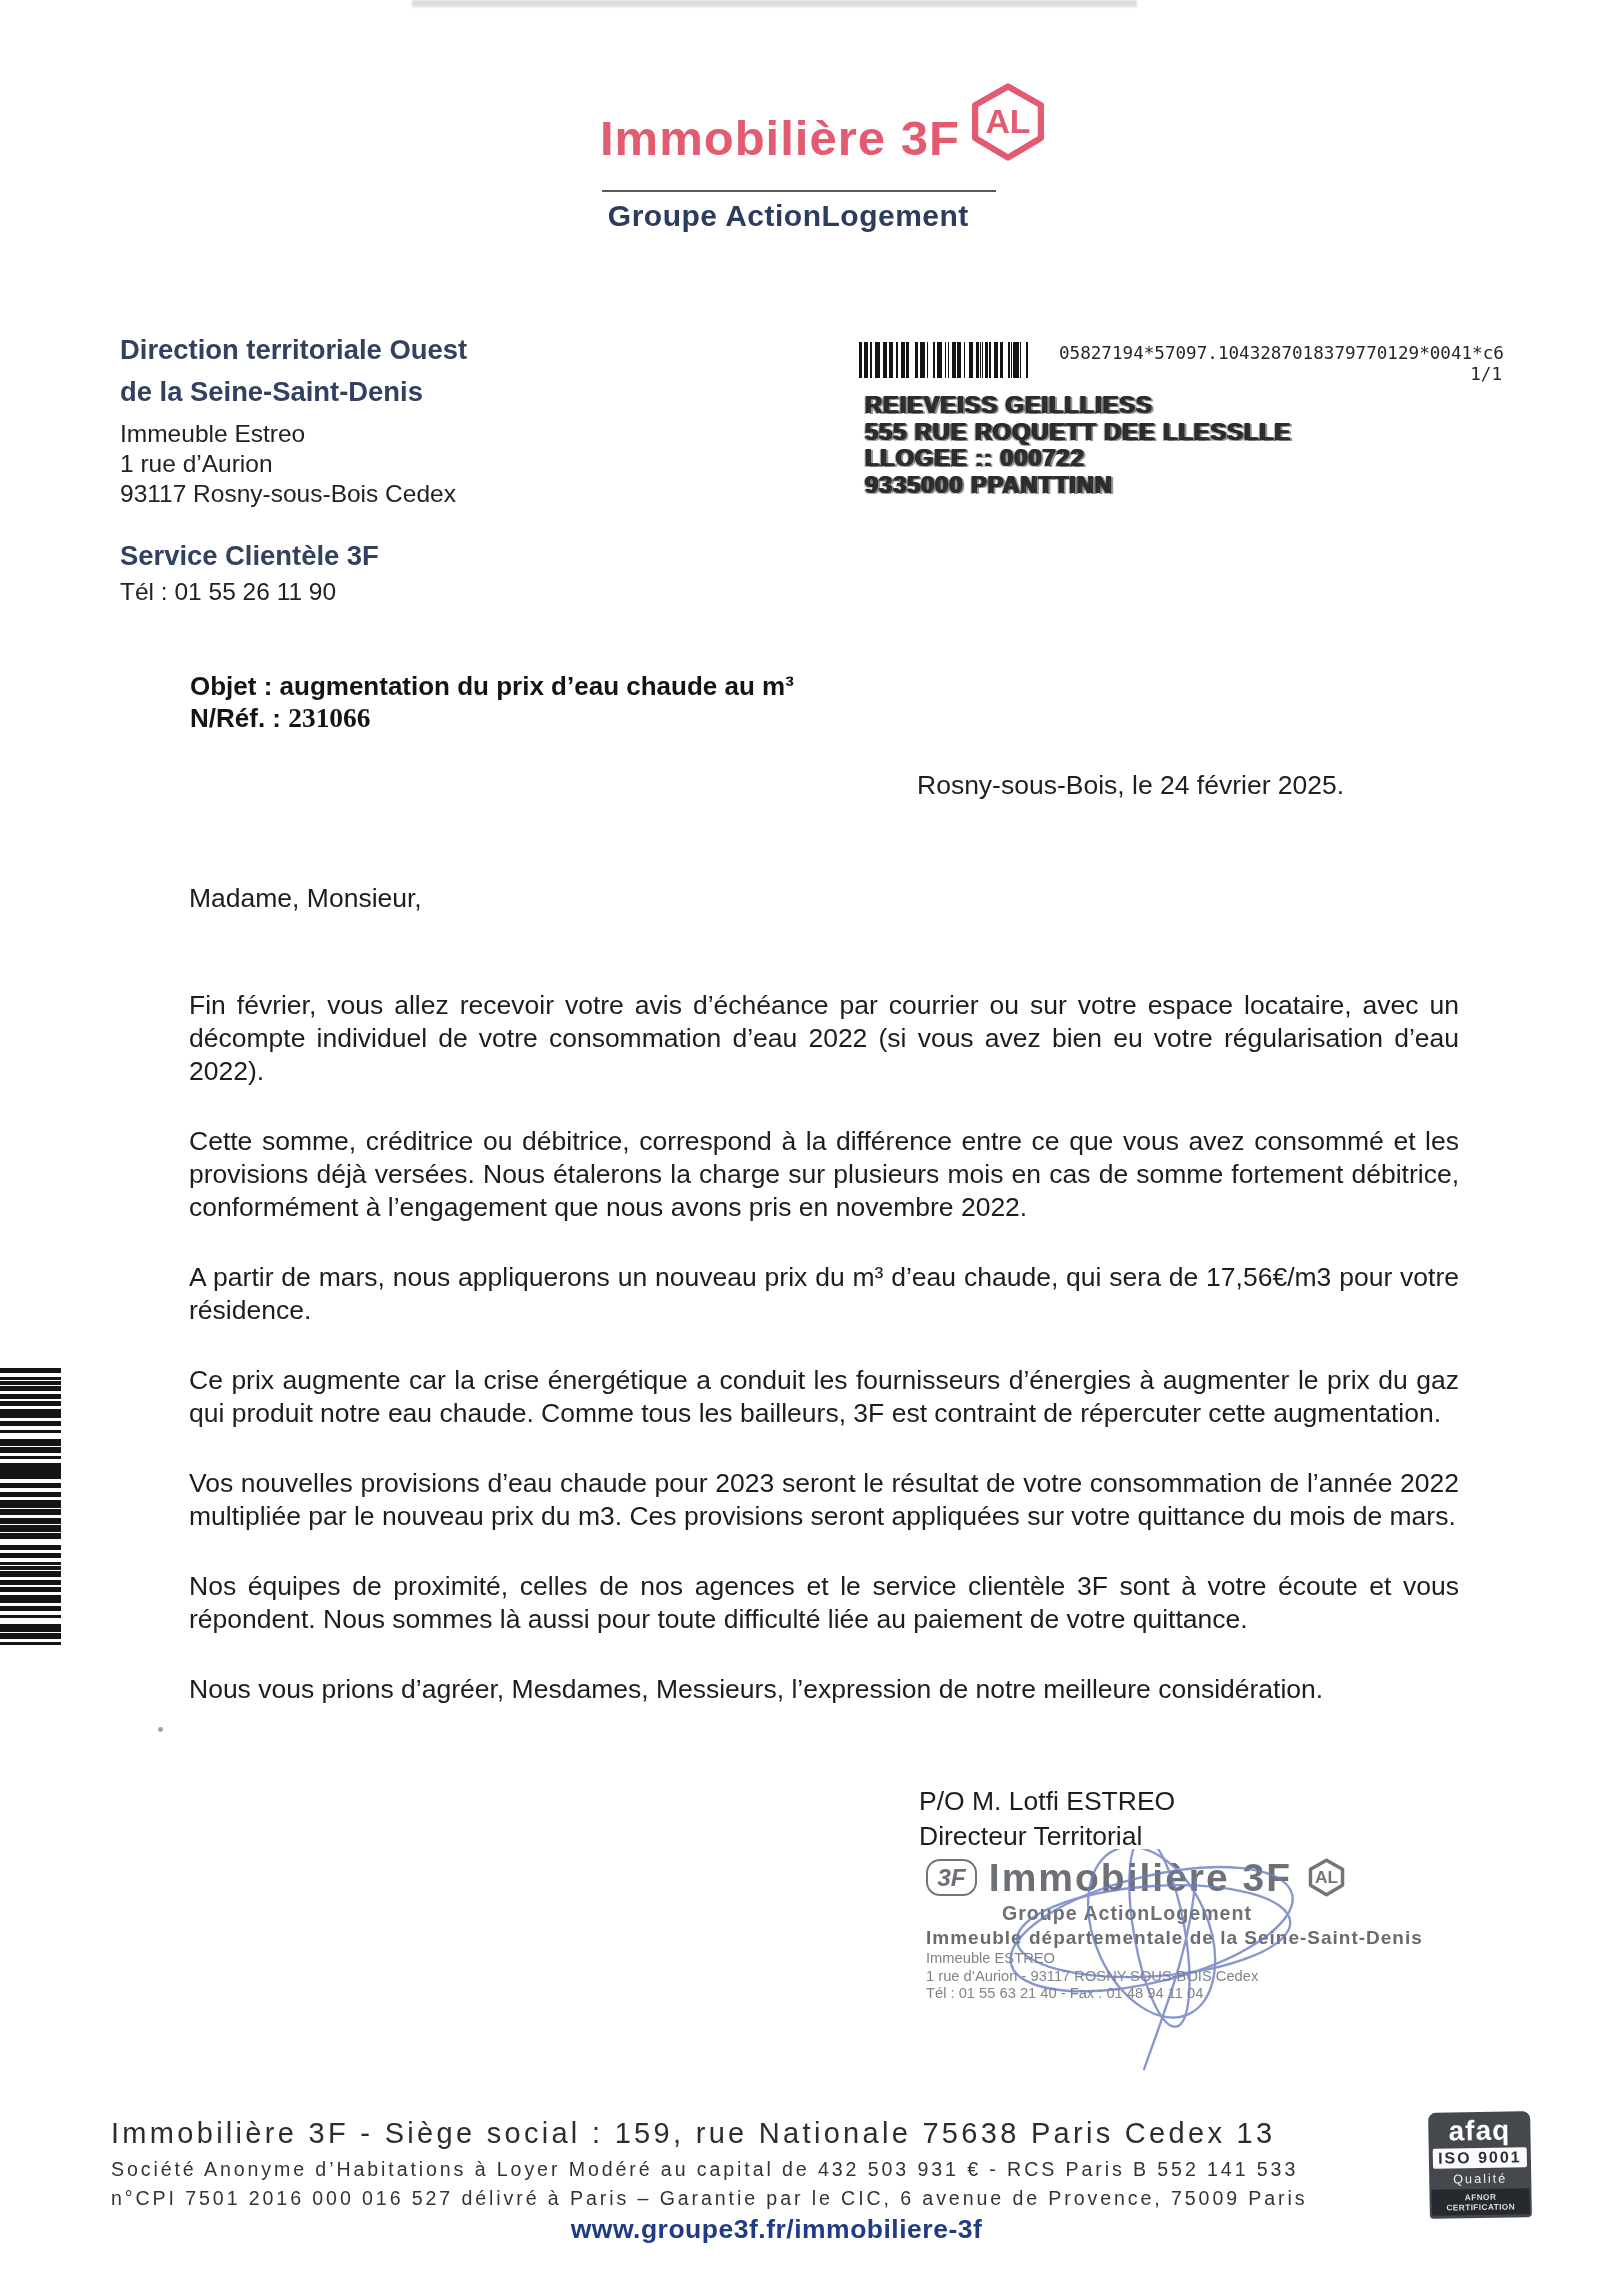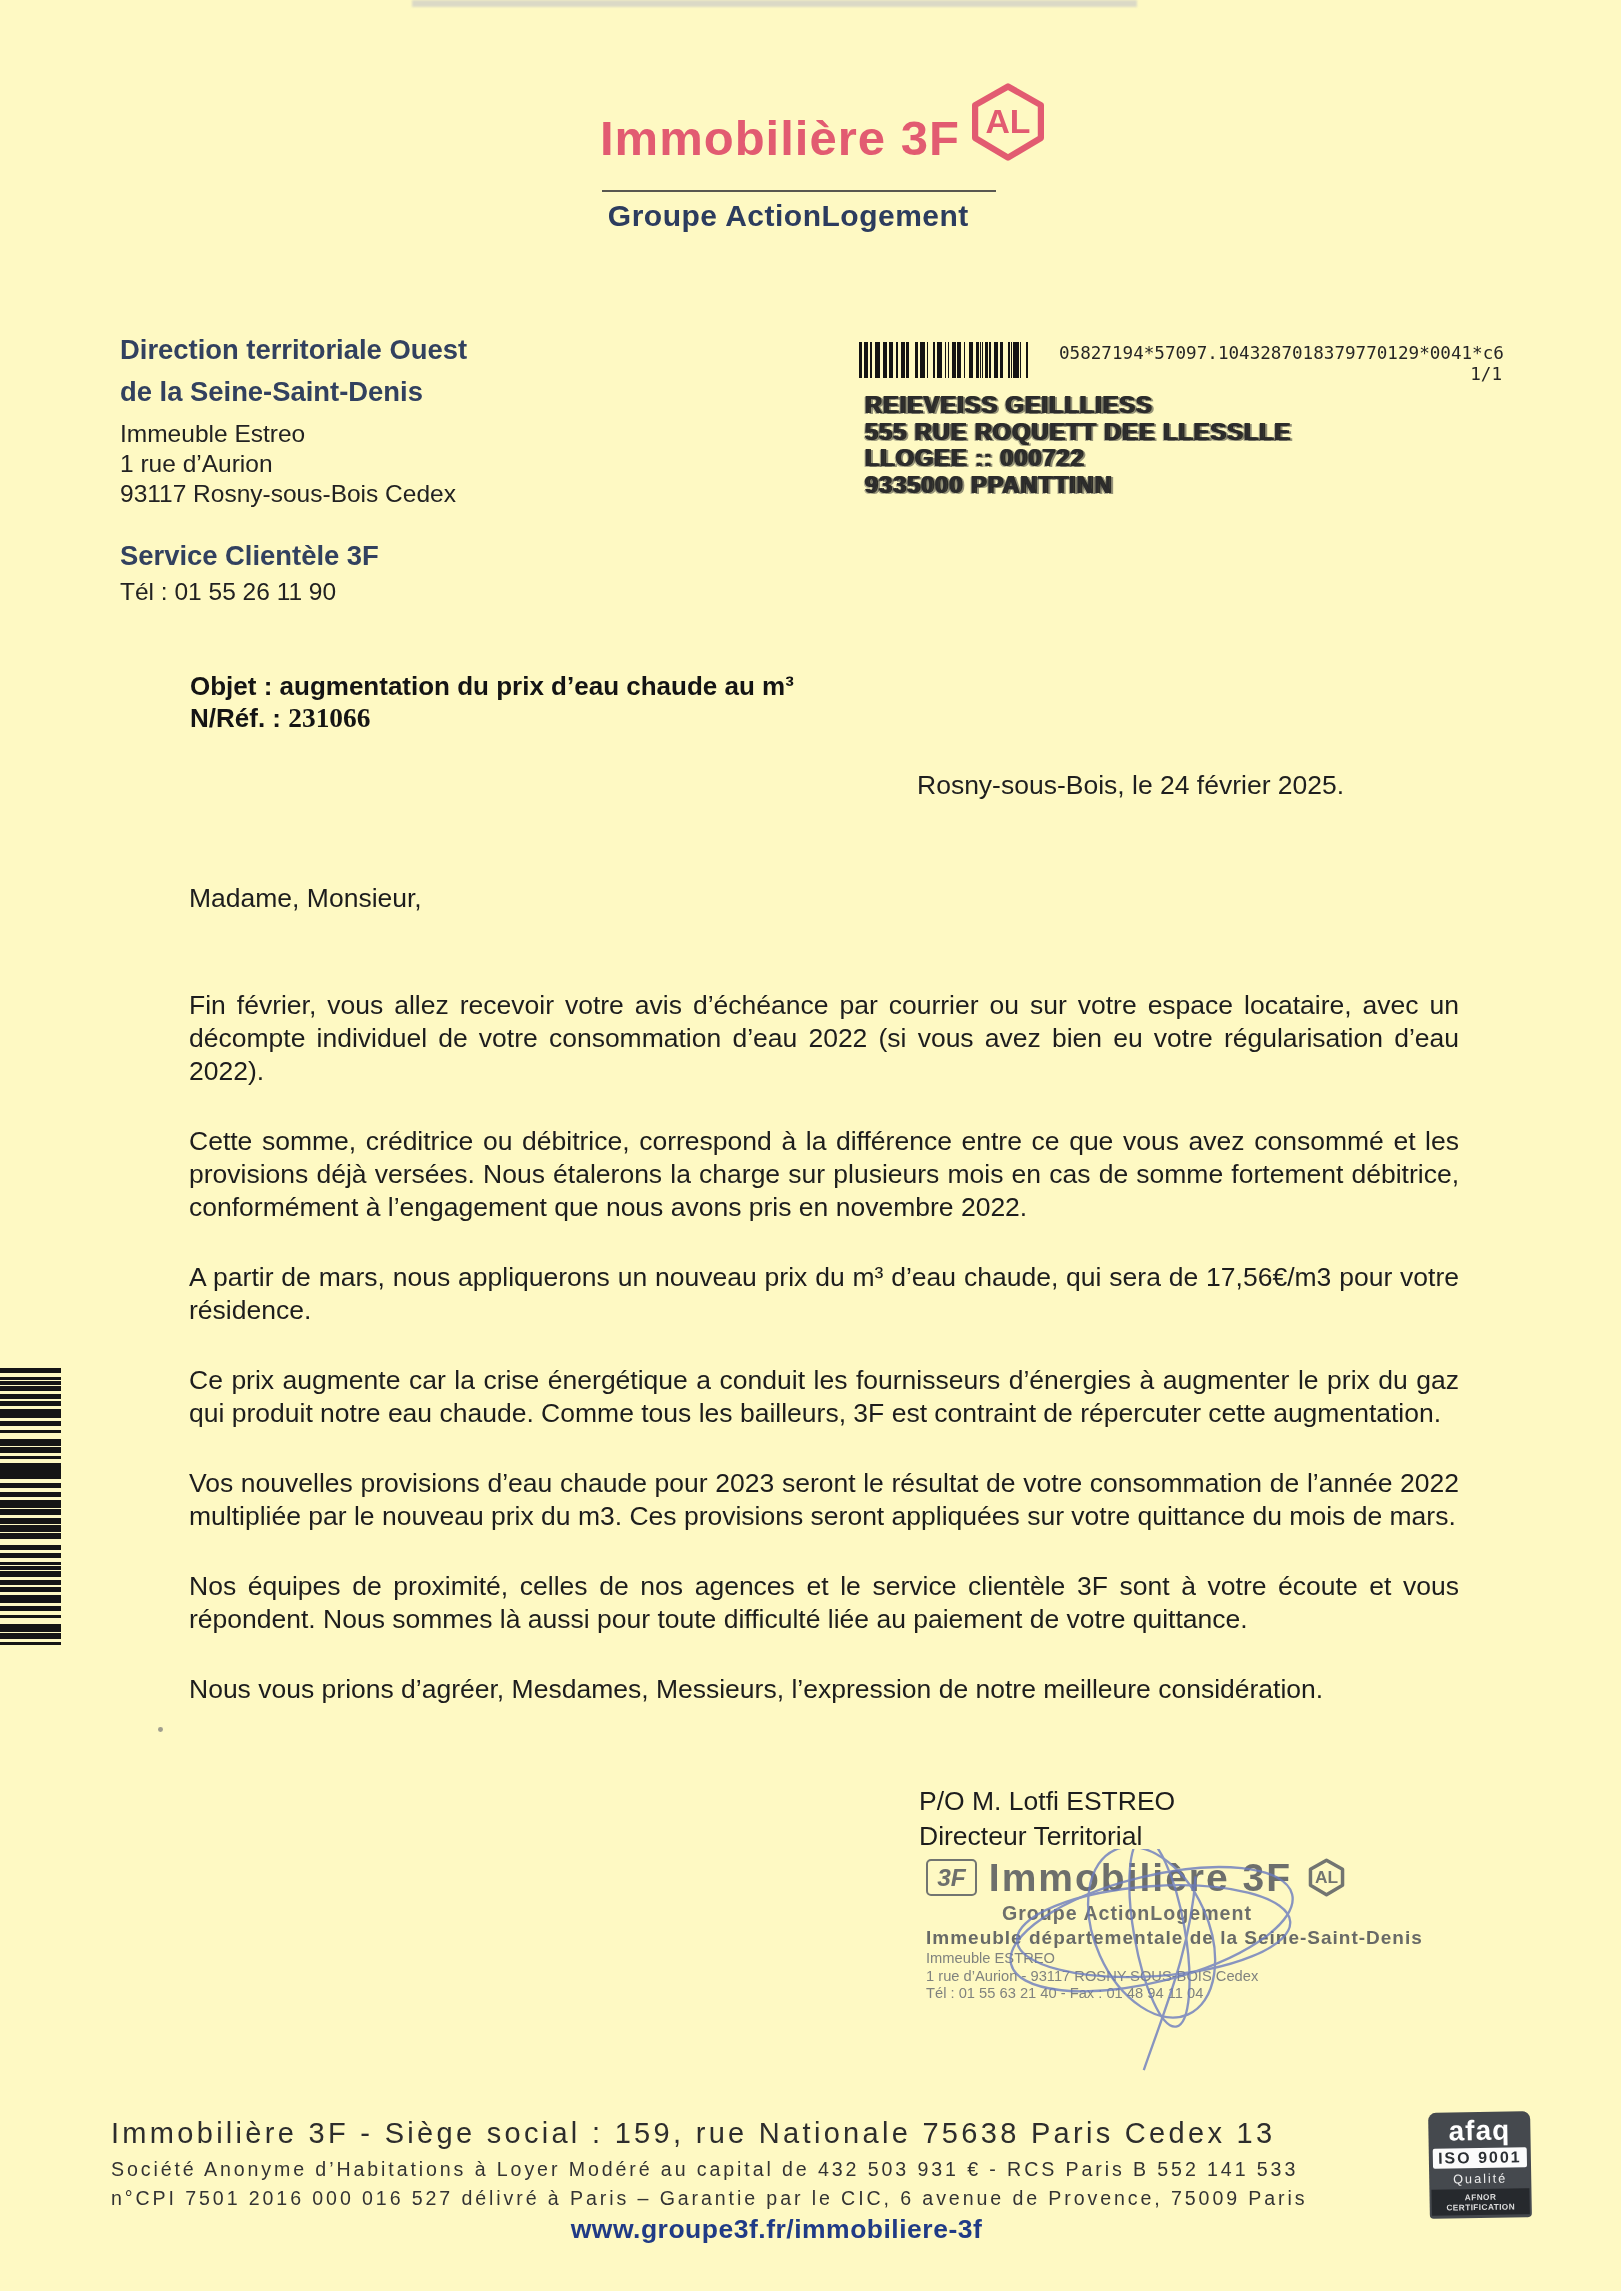--- a/index.html
+++ b/index.html
@@ -1,18 +1,18 @@
 <!DOCTYPE html>
 <html><head>
 <meta charset="utf-8">
 <style>
   html,body { margin:0; padding:0; background:#9a9a9a; }
   .page {
     position:relative; width:1621px; height:2292px; margin:0 auto;
-    background:#fef9c3; overflow:hidden;
+    background:#ffffff; overflow:hidden;
     font-family:"Liberation Sans", sans-serif; color:#1b1b1b;
   }
   [data-name] { box-sizing:border-box; }
 
   
   .scan-strip { position:absolute; left:412px; top:0; width:725px; height:6.9px;
     background:#c9c9c9; opacity:.65; filter:blur(1px); }
   .scan-dot { position:absolute; left:158px; top:1727px; width:4.9px; height:4.9px;
     border-radius:50%; background:#777; opacity:.7; }
 
@@ -57,21 +57,21 @@
   .body-col p { margin:37px 0 0 0; text-align:justify; }
   .body-col p.first { margin-top:74px; }
 
   
   .signoff { position:absolute; left:919px; top:1784px; font-size:26.5px; line-height:35px; color:#1d1d1d; }
 
   
   .stamp { position:absolute; left:926px; top:1855px; width:480px;
     color:#54585d; filter:blur(0.5px); opacity:.85; }
   .stamp .row1 { display:flex; align-items:center; gap:11.8px; height:45px; }
-  .stamp .box3f { width:51px; height:37px; border:2.9px solid #5a5e63; border-radius:5px;
+  .stamp .box3f { width:51px; height:37px; border:2.9px solid #5a5e63; border-radius:14px;
     display:flex; align-items:center; justify-content:center;
     font-size:24.5px; font-weight:bold; font-style:italic; }
   .stamp .sbrand { font-size:39px; font-weight:bold; letter-spacing:2px; white-space:nowrap; }
   .stamp .grp { margin:2px 0 0 76px; font-size:19.6px; font-weight:bold; letter-spacing:1px; }
   .stamp .dept-l { margin-top:2px; font-size:19px; font-weight:bold; letter-spacing:1px; color:#4e5257; white-space:nowrap; }
   .stamp .sm { margin-top:1px; font-size:14.7px; line-height:16.7px; color:#6a6e73; white-space:nowrap; }
 
   .sig-svg { position:absolute; left:995px; top:1849px; }
 
   

